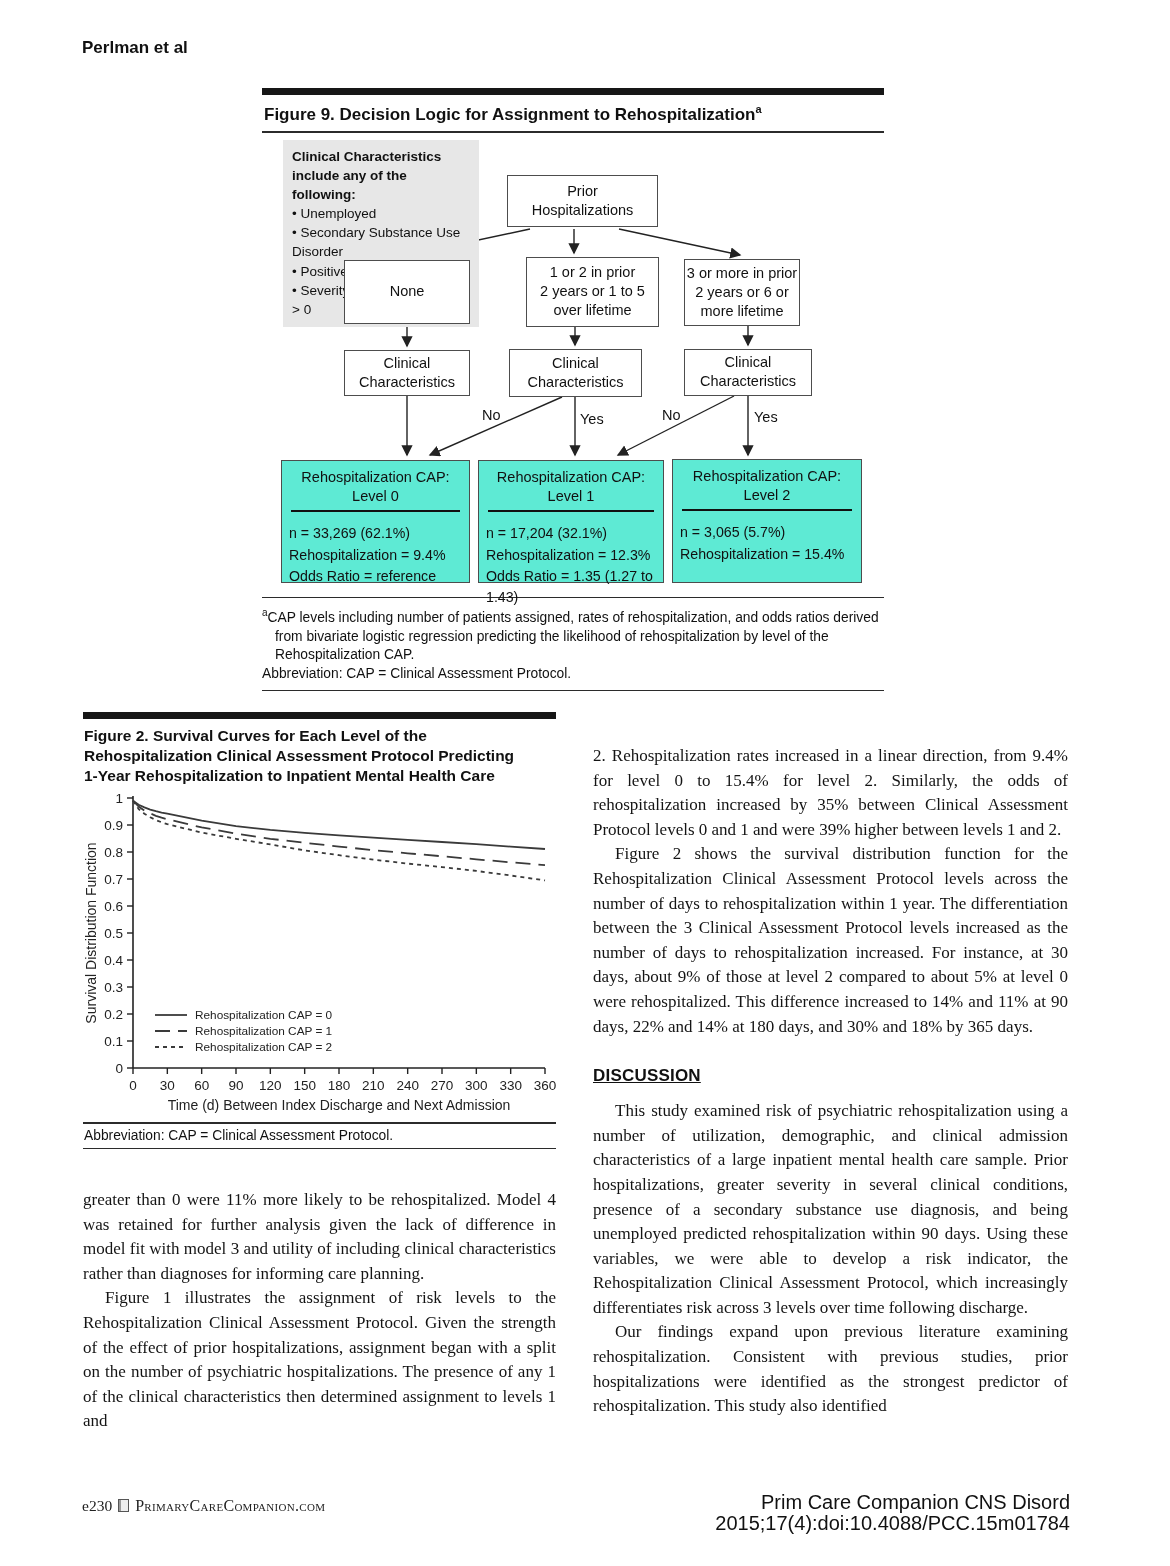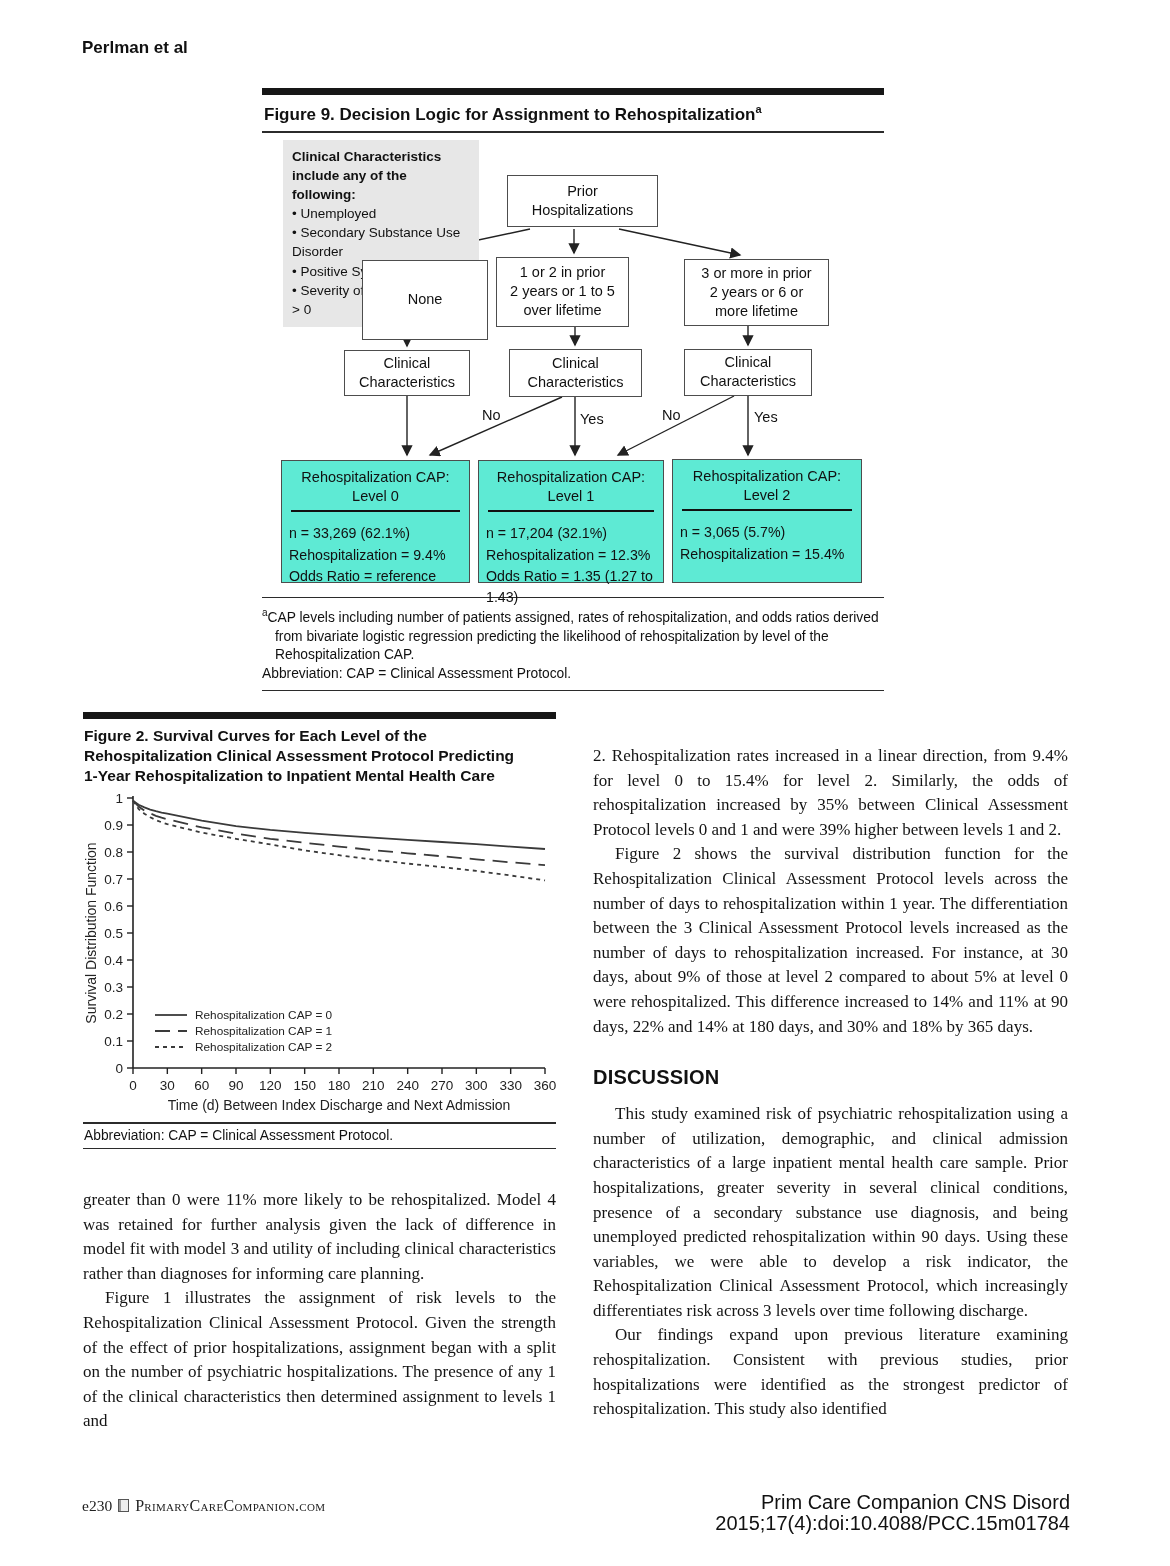--- a/index.html
+++ b/index.html
@@ -48,21 +48,21 @@
   #fig2-abbrev{font-family:"Liberation Sans",sans-serif;font-size:13.8px;color:#111;
        padding:4px 0 5px 1px;}
   svg text{font-family:"Liberation Sans",sans-serif;fill:#222;}
 
   
   .bodycol p{margin:0;text-align:justify;font-size:17px;line-height:24.6px;color:#141414;}
   .bodycol p.ind{text-indent:22px;}
   #left-col{position:absolute;left:83px;top:1188px;width:473px;}
   #right-col{position:absolute;left:593px;top:744px;width:475px;}
   #discussion-heading{font-family:"Liberation Sans",sans-serif;font-weight:bold;
-       font-size:20px;color:#111;margin:27px 0 13px 0;letter-spacing:0.2px;}
+       font-size:17px;color:#111;margin:27px 0 13px 0;letter-spacing:0.2px;text-decoration:underline;}
 
   
   #footer-left{position:absolute;left:82px;top:1497px;font-size:16px;color:#222;}
   #footer-left .pageno{font-size:15.5px;}
   #journal-logo-icon{display:inline-block;width:9px;height:11px;border:1px solid #555;
        margin:0 6px -1px 6px;background:linear-gradient(90deg,#999 0 2px,#eee 2px);}
   #footer-left .smallcaps{font-variant:small-caps;letter-spacing:0.3px;}
   #footer-right{position:absolute;right:100px;top:1492px;text-align:right;
        font-family:"Liberation Sans",sans-serif;font-size:20px;line-height:21px;color:#111;}
 </style>
@@ -103,25 +103,25 @@
       <div class="hd">Clinical Characteristics
 include any of the following:</div>
       <div class="it">• Unemployed</div>
       <div class="it">• Secondary Substance Use Disorder</div>
       <div class="it">• Positive Symptom Scale &gt; 2</div>
       <div class="it">• Severity of Self-Harm Scale &gt; 0</div>
     </div>
 
     <div class="fcb" style="left:245px;top:40px;width:151px;height:52px;">Prior
 Hospitalizations</div>
-    <div class="fcb" style="left:100px;top:125px;width:126px;height:80px;">None</div>
-    <div class="fcb" style="left:234px;top:122px;width:133px;height:70px;">1 or 2 in prior
+    <div class="fcb" style="left:82px;top:125px;width:126px;height:64px;">None</div>
+    <div class="fcb" style="left:264px;top:122px;width:133px;height:70px;">1 or 2 in prior
 2 years or 1 to 5
 over lifetime</div>
-    <div class="fcb" style="left:422px;top:124px;width:145px;height:67px;">3 or more in prior
+    <div class="fcb" style="left:422px;top:124px;width:116px;height:67px;">3 or more in prior
 2 years or 6 or
 more lifetime</div>
     <div class="fcb" style="left:82px;top:215px;width:126px;height:46px;">Clinical
 Characteristics</div>
     <div class="fcb" style="left:247px;top:214px;width:133px;height:48px;">Clinical
 Characteristics</div>
     <div class="fcb" style="left:422px;top:214px;width:128px;height:47px;">Clinical
 Characteristics</div>
 
     <span class="edge-lbl" style="left:220px;top:272px;">No</span>

